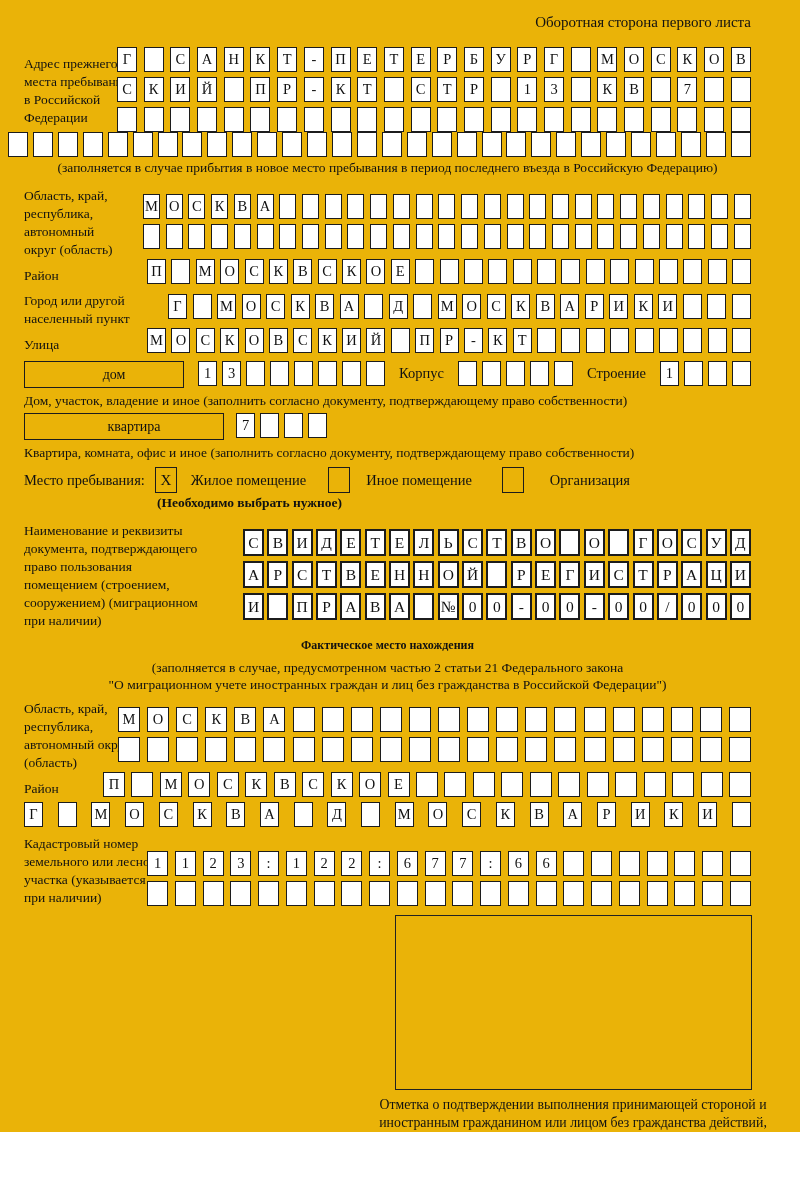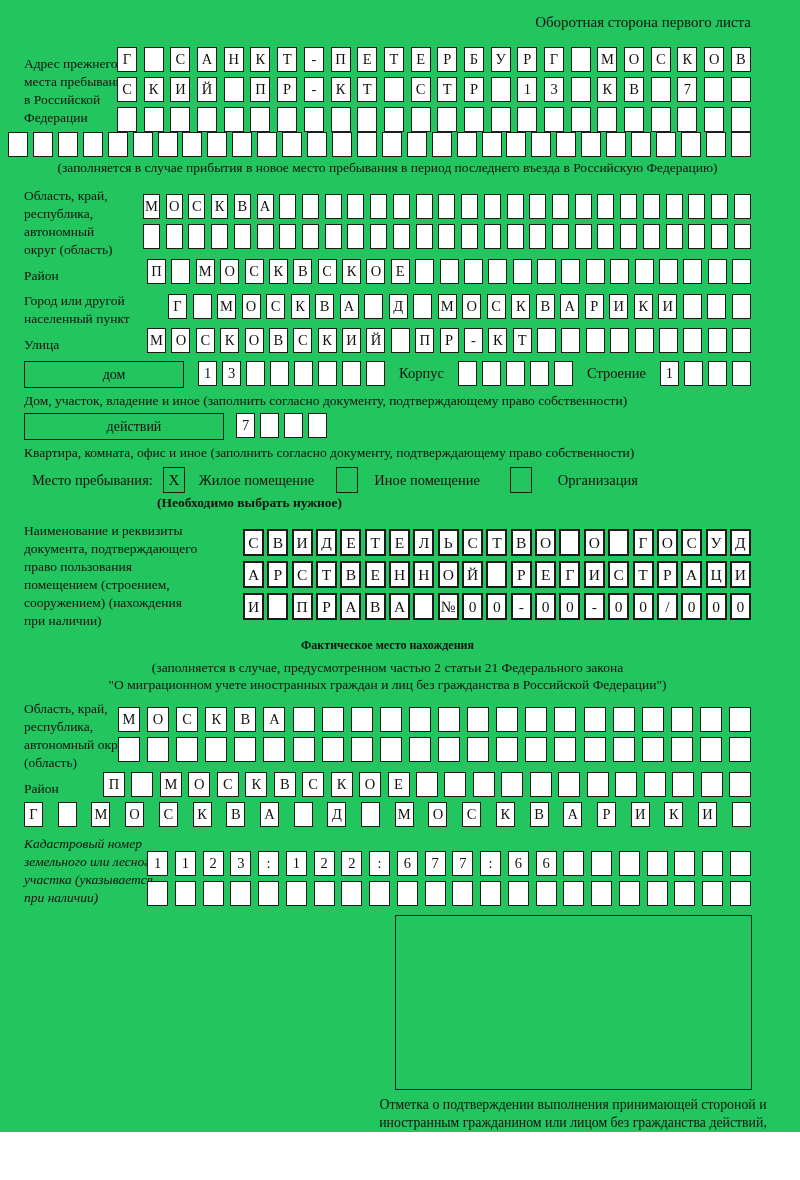--- a/index.html
+++ b/index.html
@@ -1,18 +1,18 @@
 <!DOCTYPE html>
 <html><head>
 <meta charset="utf-8">
 <style>
   * { margin:0; padding:0; box-sizing:border-box; }
   html,body { background:#fff; }
   .page {
-    width:800px; height:1132px; background:#22c55e; overflow:hidden;
+    width:800px; height:1132px; background:#eab308; overflow:hidden;
     font-family:"Liberation Serif","DejaVu Serif",serif; color:#111;
     padding:14px 49px 0 24px; position:relative;
   }
   .hdr-right { text-align:right; font-size:15px; margin-bottom:16px; }
 
   .frow { display:flex; align-items:center; }
   .flabel { flex-shrink:0; font-size:13.5px; line-height:18px; padding-top:3px; }
   .fstack { flex:1; min-width:0; }
   .fcells { display:flex; justify-content:space-between; margin-bottom:5px; }
   .cell {
@@ -25,21 +25,21 @@
 
   .w-prev   { width:93px; }
   .w-obl    { width:119px; }
   .w-ray    { width:123px; }
   .w-gor    { width:144px; }
   .w-ul     { width:123px; }
   .w-doc    { width:219px; }
   .w-fobl   { width:94px; }
   .w-fray   { width:79px; }
   .w-fgor   { width:203px; }
-  .w-kad    { width:123px;font-style:italic; }
+  .w-kad    { width:123px; }
 
   .overflow-row { margin-left:-16px; margin-bottom:2px; }
 
   .caption { font-size:13.5px; line-height:17px; }
   .caption.center { text-align:center; }
   .cap-gap { margin:1px 0 8px; }
 
   .sec-title { text-align:center; font-size:16px; font-weight:bold; margin:4px 0 8px; }
 
   .doc-row .cell { border-width:2px; height:27px; font-size:15.5px; margin-bottom:0; }
@@ -48,21 +48,21 @@
   .wide-box {
     height:27px; border:1.6px solid #1c1c1c; display:flex;
     align-items:center; justify-content:center; font-size:14px; flex-shrink:0;padding-left:20px;
   }
   .dom-row { display:flex; justify-content:space-between; align-items:flex-start; margin:3px 0 4px; }
   .inline-lbl { font-size:14.5px; padding-top:4px; flex-shrink:0; }
   .cells-packed { display:flex; gap:5px; }
 
   .kv-row { display:flex; gap:12px; margin:4px 0 4px; }
 
-  .chk-row { display:flex; align-items:center; margin:6px 8px 2px; font-size:14.5px; }
+  .chk-row { display:flex; align-items:center; margin:6px 0 2px; font-size:14.5px; }
   .chk {
     width:22px; height:26px; border:1.6px solid #1c1c1c; display:flex;
     align-items:center; justify-content:center; font-size:15px; flex-shrink:0;
   }
   .chk-cap { font-size:13.5px; margin:1px 0 8px 133px;font-weight:bold; }
 
   .fact-title { text-align:center; font-size:12px; font-weight:bold; margin:8px 0 6px; }
   .fact-cap { text-align:center; font-size:13.5px; line-height:17px; }
   .fact-cap-wrap { margin-bottom:4px; }
 
@@ -399,21 +399,21 @@
     <div class="cells-packed">
         <span class="cell filled">1</span>
         <span class="cell"></span>
         <span class="cell"></span>
         <span class="cell"></span>
       </div>
   </div>
   <div class="caption">Дом, участок, владение и иное (заполнить согласно документу, подтверждающему право собственности)</div>
 
   <div class="kv-row">
-    <div class="wide-box" style="width:200px">действий</div>
+    <div class="wide-box" style="width:200px">квартира</div>
     <div class="cells-packed">
         <span class="cell filled">7</span>
         <span class="cell"></span>
         <span class="cell"></span>
         <span class="cell"></span>
       </div>
   </div>
   <div class="caption">Квартира, комната, офис и иное (заполнить согласно документу, подтверждающему право собственности)</div>
 
   <div class="chk-row">
@@ -426,21 +426,21 @@
     <span>Организация</span>
   </div>
   <div class="chk-cap">(Необходимо выбрать нужное)</div>
 
   <div class="frow">
     <div class="flabel w-doc">
         <div class="lbl-line">Наименование и реквизиты</div>
         <div class="lbl-line">документа, подтверждающего</div>
         <div class="lbl-line">право пользования</div>
         <div class="lbl-line">помещением (строением,</div>
-        <div class="lbl-line">сооружением) (нахождения</div>
+        <div class="lbl-line">сооружением) (миграционном</div>
         <div class="lbl-line">при наличии)</div>
       </div>
     <div class="fstack">
       <div class="fcells cw21 doc-row">
           <span class="cell filled">С</span>
           <span class="cell filled">В</span>
           <span class="cell filled">И</span>
           <span class="cell filled">Д</span>
           <span class="cell filled">Е</span>
           <span class="cell filled">Т</span>

